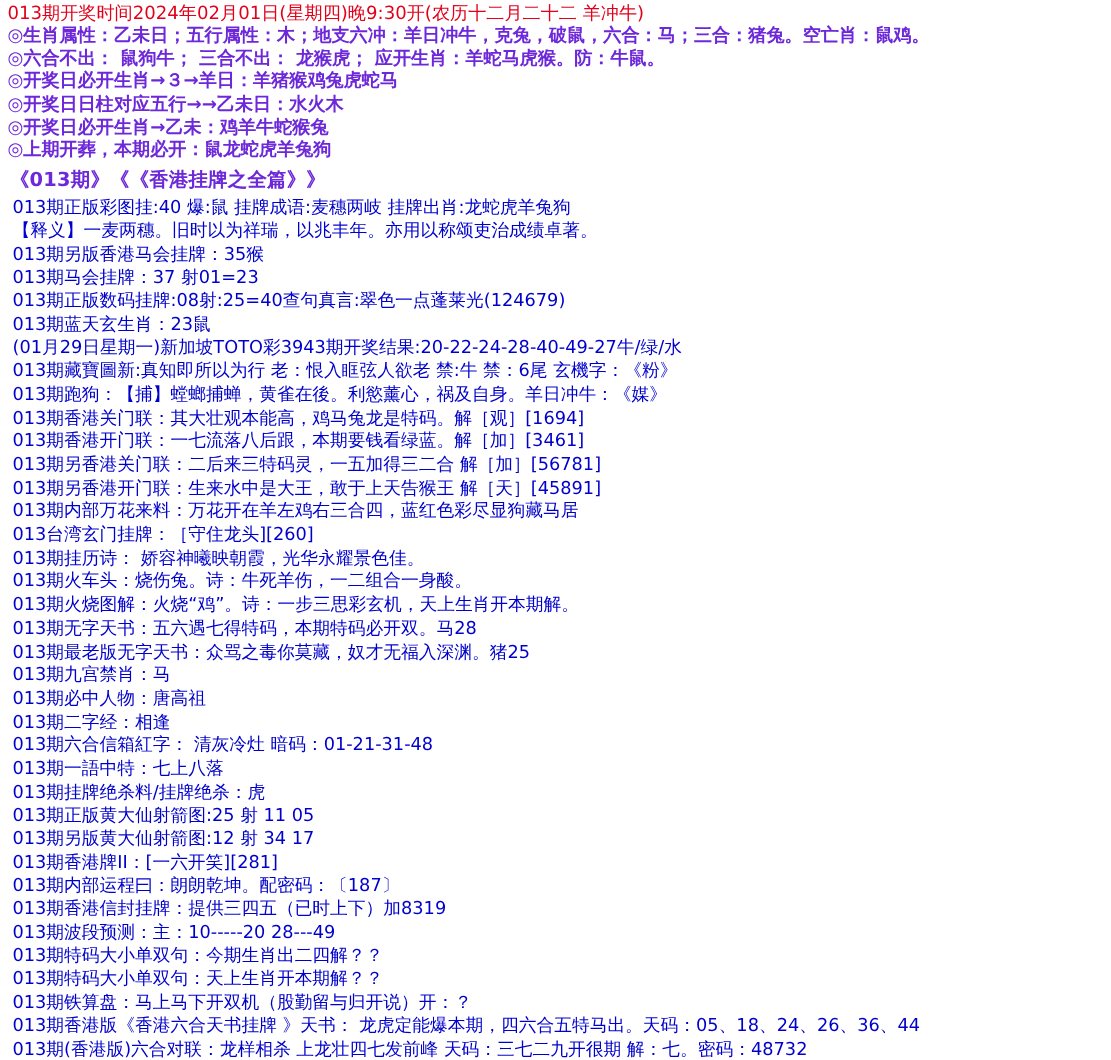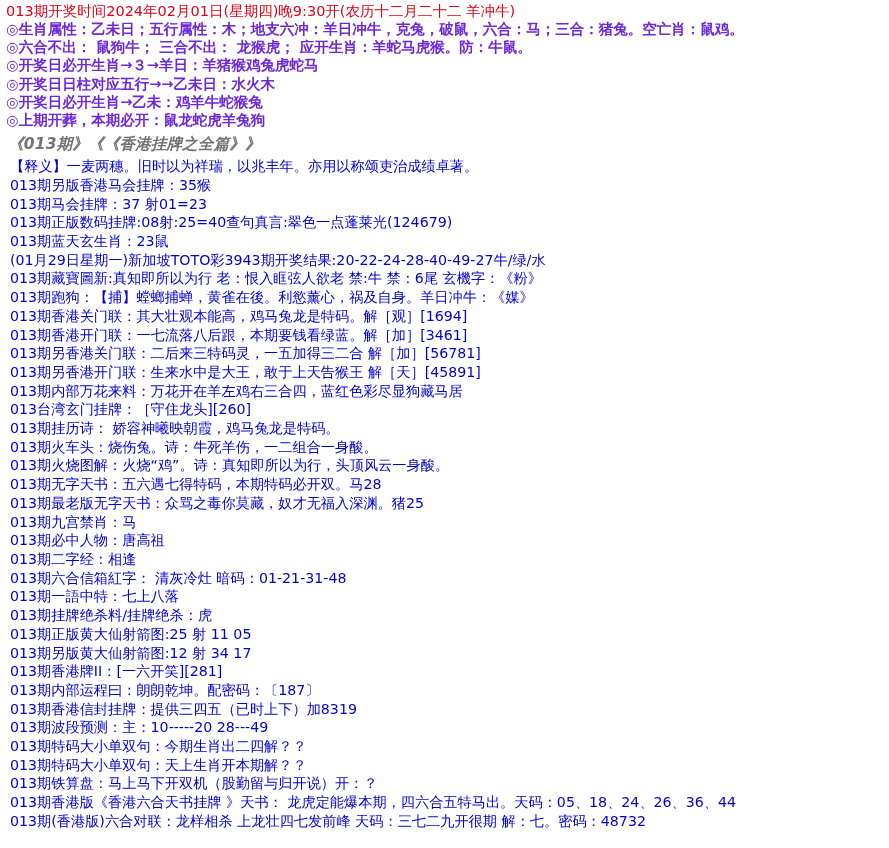--- a/index.html
+++ b/index.html
@@ -34,27 +34,26 @@
     padding-left: 2px;
   }
   .sec-block .line {
     color: #6d28d9;
     font-weight: bold;
     font-size: 14.5px;
     line-height: 18.2px;
     padding-left: 2px;
   }
   .title-line {
-    color: #737373;
+    color: #6d28d9;
     font-weight: bold;
     font-size: 15.5px;
     line-height: 22px;
     padding-left: 4px;
     letter-spacing: 0.2px;
-    font-style: italic;
   }
   .body-line {
     color: #0000cc;
     font-size: 14.2px;
     line-height: 18.7px;
     padding-left: 6px;
     white-space: nowrap;
   }
   .spacer-1 { height: 2px; }
   .spacer-2 { height: 4px; }
@@ -75,37 +74,38 @@
     <div class="line">◎上期开葬，本期必开：鼠龙蛇虎羊兔狗</div>
   </div>
 
   <div class="spacer-2"></div>
 
   <div class="title-line">《013期》《《香港挂牌之全篇》》</div>
 
   <div class="spacer-1"></div>
 
   <div class="content-block">
+    <div class="body-line">013期正版彩图挂:40  爆:鼠  挂牌成语:麦穗两岐  挂牌出肖:龙蛇虎羊兔狗</div>
     <div class="body-line">【释义】一麦两穗。旧时以为祥瑞，以兆丰年。亦用以称颂吏治成绩卓著。</div>
     <div class="body-line">013期另版香港马会挂牌：35猴</div>
     <div class="body-line">013期马会挂牌：37  射01=23</div>
     <div class="body-line">013期正版数码挂牌:08射:25=40查句真言:翠色一点蓬莱光(124679)</div>
     <div class="body-line">013期蓝天玄生肖：23鼠</div>
     <div class="body-line">(01月29日星期一)新加坡TOTO彩3943期开奖结果:20-22-24-28-40-49-27牛/绿/水</div>
     <div class="body-line">013期藏寶圖新:真知即所以为行  老：恨入眶弦人欲老  禁:牛  禁：6尾  玄機字：《粉》</div>
     <div class="body-line">013期跑狗：【捕】螳螂捕蝉，黄雀在後。利慾薰心，祸及自身。羊日冲牛：《媒》</div>
     <div class="body-line">013期香港关门联：其大壮观本能高，鸡马兔龙是特码。解［观］[1694]</div>
     <div class="body-line">013期香港开门联：一七流落八后跟，本期要钱看绿蓝。解［加］[3461]</div>
     <div class="body-line">013期另香港关门联：二后来三特码灵，一五加得三二合  解［加］[56781]</div>
     <div class="body-line">013期另香港开门联：生来水中是大王，敢于上天告猴王  解［天］[45891]</div>
     <div class="body-line">013期内部万花来料：万花开在羊左鸡右三合四，蓝红色彩尽显狗藏马居</div>
     <div class="body-line">013台湾玄门挂牌：［守住龙头][260]</div>
-    <div class="body-line">013期挂历诗：  娇容神曦映朝霞，鸡马兔龙是特码。</div>
+    <div class="body-line">013期挂历诗：  娇容神曦映朝霞，光华永耀景色佳。</div>
     <div class="body-line">013期火车头：烧伤兔。诗：牛死羊伤，一二组合一身酸。</div>
-    <div class="body-line">013期火烧图解：火烧“鸡”。诗：真知即所以为行，头顶风云一身酸。</div>
+    <div class="body-line">013期火烧图解：火烧“鸡”。诗：一步三思彩玄机，天上生肖开本期解。</div>
     <div class="body-line">013期无字天书：五六遇七得特码，本期特码必开双。马28</div>
     <div class="body-line">013期最老版无字天书：众骂之毒你莫藏，奴才无福入深渊。猪25</div>
     <div class="body-line">013期九宫禁肖：马</div>
     <div class="body-line">013期必中人物：唐高祖</div>
     <div class="body-line">013期二字经：相逢</div>
     <div class="body-line">013期六合信箱紅字：  清灰冷灶  暗码：01-21-31-48</div>
     <div class="body-line">013期一語中特：七上八落</div>
     <div class="body-line">013期挂牌绝杀料/挂牌绝杀：虎</div>
     <div class="body-line">013期正版黄大仙射箭图:25  射  11  05</div>
     <div class="body-line">013期另版黄大仙射箭图:12  射  34  17</div>

